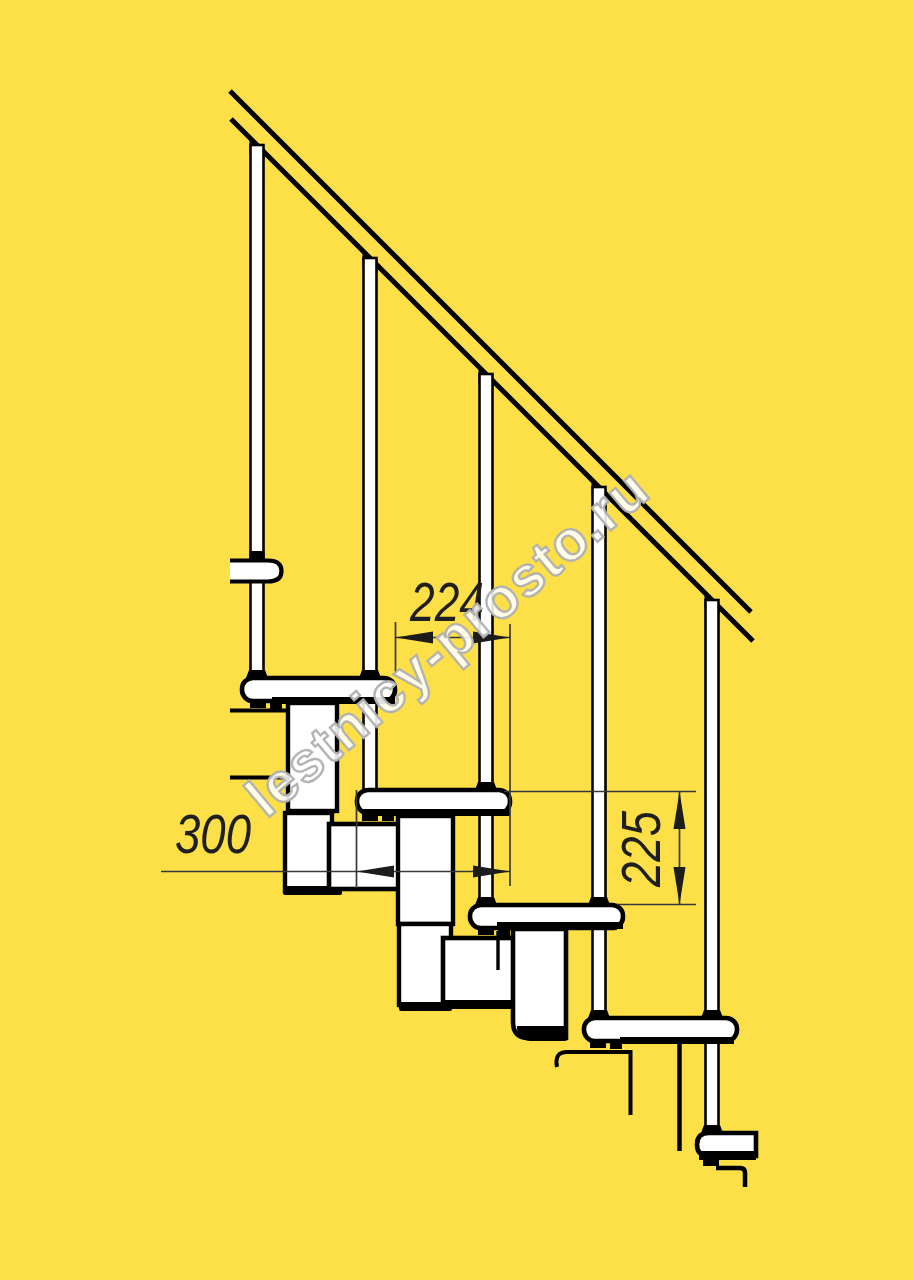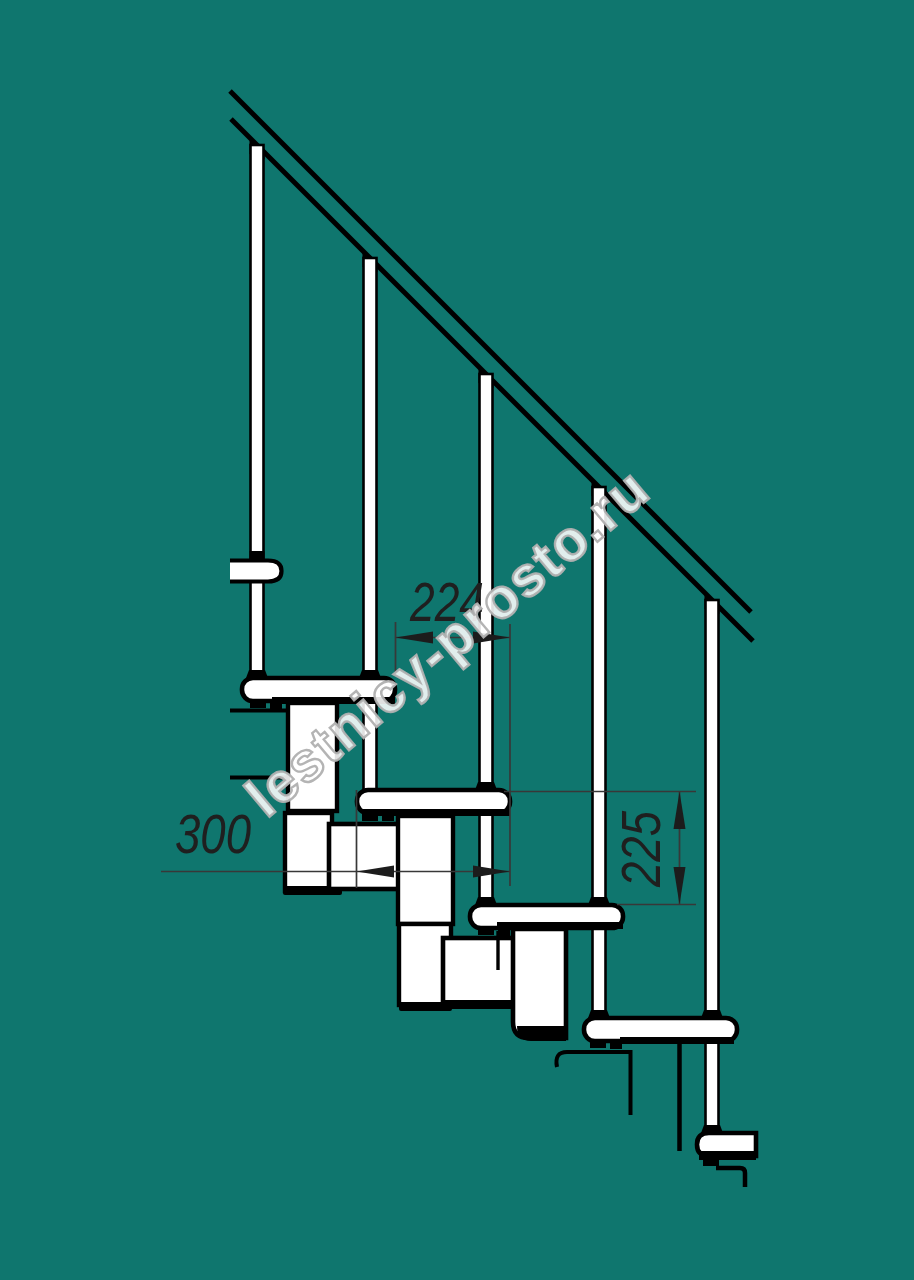--- a/index.html
+++ b/index.html
@@ -1,16 +1,16 @@
 <!DOCTYPE html>
 <html><head>
 <meta charset="utf-8">
 <style>
   html,body{margin:0;padding:0;background:#fff;}
-  .stage{position:relative;width:914px;height:1280px;background:#0f766e;overflow:hidden;
+  .stage{position:relative;width:914px;height:1280px;background:#fde047;overflow:hidden;
          font-family:"Liberation Sans",sans-serif;}
   svg{position:absolute;left:0;top:0;}
   .ln{stroke:#000;fill:none;}
   .part{fill:#fff;stroke:#000;}
   .blk{fill:#000;stroke:none;}
   .dim{stroke:#383838;stroke-width:1.7;fill:none;}
   .arr{fill:#1c1c1c;stroke:none;}
   .dimtxt{font-family:"Liberation Sans",sans-serif;font-style:italic;
           font-size:56px;fill:#1f1f1f;}
   .wm{font-family:"Liberation Sans",sans-serif;font-weight:bold;font-size:56px;

